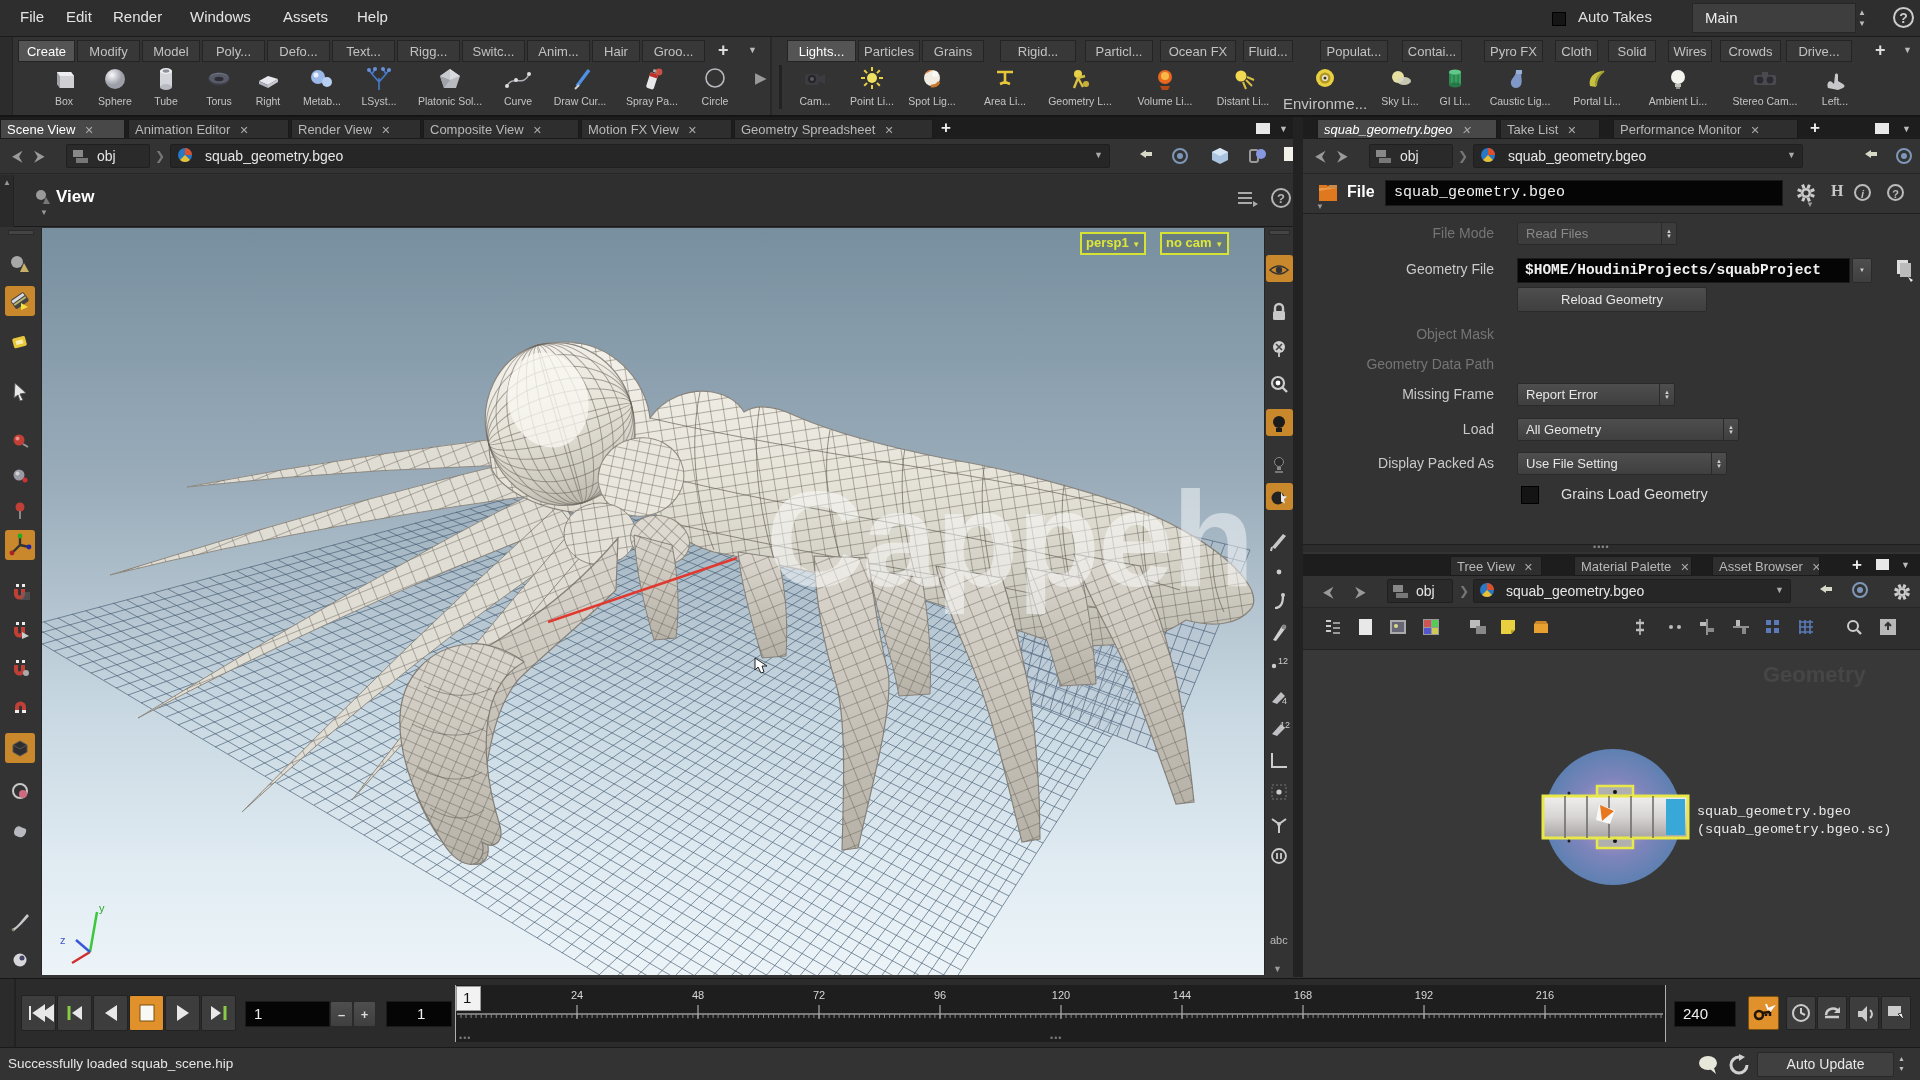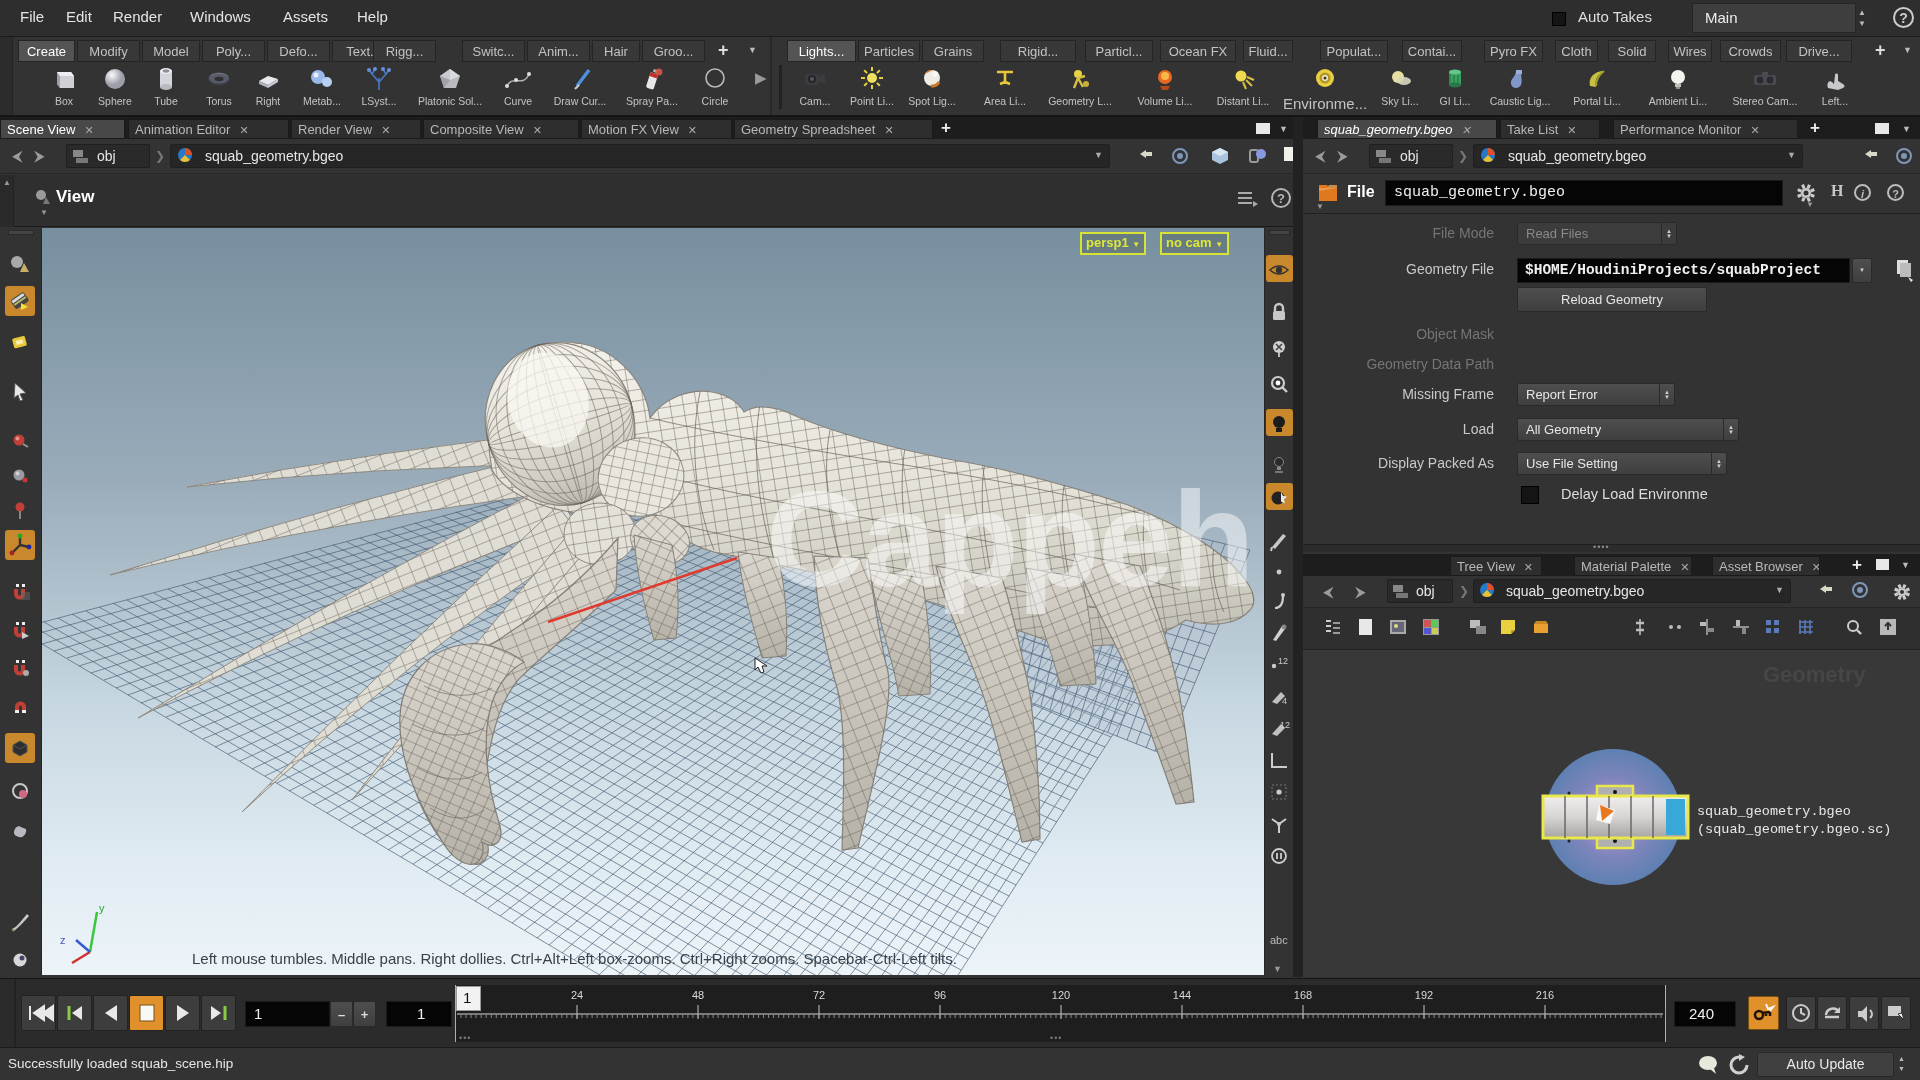--- a/index.html
+++ b/index.html
@@ -38,21 +38,21 @@
 <span class="abs" style="left:1893px;top:7px;width:21px;height:21px;border:2px solid #ccc;border-radius:50%;color:#ccc;font-size:14px;font-weight:bold;text-align:center;line-height:18px">?</span>
 </div>
 <div class="abs" style="left:0;top:37px;width:1920px;height:78px;background:#333">
 <div class="abs" style="left:0;top:0;width:13px;height:78px;background:#2c2c2c;border-right:1px solid #222"></div>
 <span class="tab sel" style="left:18px;width:57px">Create</span>
 <span class="tab" style="left:77px;width:63px">Modify</span>
 <span class="tab" style="left:142px;width:58px">Model</span>
 <span class="tab" style="left:202px;width:63px">Poly...</span>
 <span class="tab" style="left:267px;width:63px">Defo...</span>
 <span class="tab" style="left:332px;width:63px">Text...</span>
-<span class="tab" style="left:373px;width:63px">Rigg...</span>
+<span class="tab" style="left:397px;width:63px">Rigg...</span>
 <span class="tab" style="left:462px;width:63px">Switc...</span>
 <span class="tab" style="left:527px;width:63px">Anim...</span>
 <span class="tab" style="left:592px;width:48px">Hair</span>
 <span class="tab" style="left:642px;width:63px">Groo...</span>
 <span class="tab sel" style="left:787px;width:69px">Lights...</span>
 <span class="tab" style="left:858px;width:62px">Particles</span>
 <span class="tab" style="left:922px;width:62px">Grains</span>
 <span class="tab" style="left:1000px;width:76px">Rigid...</span>
 <span class="tab" style="left:1085px;width:68px">Particl...</span>
 <span class="tab" style="left:1160px;width:76px">Ocean FX</span>
@@ -621,21 +621,20 @@
           <path d="M90 952 L72 963" stroke="#d03030"></path>
           <path d="M90 952 L76 940" stroke="#3858d8"></path>
         </g>
         <text x="60" y="944" font-size="11" fill="#4858c8" font-family="Liberation Sans">z</text>
         <text x="99" y="912" font-size="11" fill="#2aa82a" font-family="Liberation Sans">y</text>
         <path d="M755 658 l0 12 l3 -3 l3 6 l3 -1 l-2 -6 l5 0 Z" fill="#fff" stroke="#222" stroke-width="1"></path>
       </g>
     </svg>
 <div class="abs" style="left:1038px;top:4px;border:2px solid #d6e234;background:rgba(50,60,40,.25);color:#dce63c;font-size:13px;font-weight:bold;padding:1px 4px;height:23px">persp1 <span style="font-size:8px">▼</span></div>
 <div class="abs" style="left:1118px;top:4px;border:2px solid #d6e234;background:rgba(50,60,40,.25);color:#dce63c;font-size:13px;font-weight:bold;padding:1px 4px;height:23px">no cam <span style="font-size:8px">▼</span></div>
-<div class="abs" style="left:150px;top:722px;font-size:15px;color:#39414b">Left mouse tumbles. Middle pans. Right dollies. Ctrl+Alt+Left box-zooms. Ctrl+Right zooms. Spacebar-Ctrl-Left tilts.</div>
 </div>
 <div class="abs" style="left:1293px;top:117px;width:10px;height:860px;background:#222"></div>
 <div class="abs" style="left:1303px;top:174px;width:617px;height:378px;background:#333">
 <svg class="ic" style="left:14px;top:8px" width="24" height="22">
       <path d="M2 3 h8 l2 3 h8 v13 h-18 Z" fill="#e07820"></path>
       <path d="M2 6 l8 0 l2 -3 l8 0 l0 3 l-18 3Z" fill="#f0a050" opacity="0.8"></path>
     </svg>
 <span class="abs" style="left:13px;top:28px;font-size:8px;color:#999">▼</span>
 <span class="abs" style="left:44px;top:9px;font-size:16px;font-weight:bold;color:#fff">File</span>
 <span class="blk" style="left:82px;top:6px;width:398px;height:26px;font-size:15px;padding:3px 0 0 8px;font-family:'Liberation Mono',monospace">squab_geometry.bgeo</span>
@@ -687,21 +686,21 @@
 <div class="ddb" style="left:214px;top:244px;width:222px;height:23px;">
       <span style="padding-left:8px;color:#e6e6e6;flex:1">All Geometry</span>
       <span class="sp">▲<br>▼</span>
     </div>
 <div class="lbl" style="left:0;top:281px;width:191px">Display Packed As</div>
 <div class="ddb" style="left:214px;top:278px;width:210px;height:23px;">
       <span style="padding-left:8px;color:#e6e6e6;flex:1">Use File Setting</span>
       <span class="sp">▲<br>▼</span>
     </div>
 <span class="abs" style="left:218px;top:312px;width:18px;height:18px;background:#141414;border:1px solid #000"></span>
-<span class="abs" style="left:258px;top:312px;font-size:14.5px;color:#dcdcdc">Delay Load Environme</span>
+<span class="abs" style="left:258px;top:312px;font-size:14.5px;color:#dcdcdc">Grains Load Geometry</span>
 <div class="abs" style="left:0;top:370px;width:617px;height:8px;background:#2c2c2c;border-top:1px solid #1e1e1e">
       <span class="abs" style="left:290px;top:-3px;color:#888;font-size:9px;letter-spacing:1px">••••</span>
     </div>
 </div>
 <div class="abs" style="left:1303px;top:554px;width:617px;height:423px;background:#333">
 <div class="abs" style="left:0;top:0;width:617px;height:22px;background:#1d1d1d">
 <span class="ptab sel" style="left:14px;width:108px;font-style:italic;margin-top:36px;">/obj/squab_ge...</span>
 <span class="ptab" style="left:147px;width:92px;">Tree View<span class="x">✕</span></span>
 <span class="ptab" style="left:271px;width:118px;">Material Palette<span class="x">✕</span></span>
 <span class="ptab" style="left:409px;width:108px;">Asset Browser<span class="x">✕</span></span>
@@ -899,21 +898,21 @@
       <text x="485" y="14" font-size="11" fill="#d8d8d8" text-anchor="middle" font-family="Liberation Sans">96</text>
       <text x="606" y="14" font-size="11" fill="#d8d8d8" text-anchor="middle" font-family="Liberation Sans">120</text>
       <text x="727" y="14" font-size="11" fill="#d8d8d8" text-anchor="middle" font-family="Liberation Sans">144</text>
       <text x="848" y="14" font-size="11" fill="#d8d8d8" text-anchor="middle" font-family="Liberation Sans">168</text>
       <text x="969" y="14" font-size="11" fill="#d8d8d8" text-anchor="middle" font-family="Liberation Sans">192</text>
       <text x="1090" y="14" font-size="11" fill="#d8d8d8" text-anchor="middle" font-family="Liberation Sans">216</text>
     </svg>
 <div class="abs" style="left:456px;top:7px;width:25px;height:25px;background:#f2f2f2;border:1px solid #999;color:#111;font-size:15px;padding:2px 0 0 6px">1</div>
 <span class="abs" style="left:459px;top:54px;color:#777;font-size:9px;letter-spacing:1px">•••</span>
 <span class="abs" style="left:1050px;top:54px;color:#777;font-size:9px;letter-spacing:1px">•••</span>
-<span class="blk" style="left:1674px;top:22px;width:62px;height:26px;font-size:15px;padding:3px 0 0 14px">240</span>
+<span class="blk" style="left:1674px;top:22px;width:62px;height:26px;font-size:15px;padding:3px 0 0 8px">240</span>
 <div class="abs" style="left:1748px;top:17px;width:31px;height:34px;background:#e0912c;border:1px solid #7a5010;border-radius:2px"></div>
 <svg class="ic" style="left:1751px;top:22px" width="26" height="24">
       <circle cx="8" cy="14" r="4" fill="none" stroke="#201505" stroke-width="2.5"></circle>
       <path d="M11 12 l8 -1 M15 11 v4 M19 11 v4" stroke="#201505" stroke-width="2.5"></path>
       <path d="M15 3 l2 5 l5 -2 l-3 4" stroke="#f8f8f8" stroke-width="2" fill="#f8f8f8"></path>
     </svg>
 <div class="abs" style="left:1786px;top:17px;width:30px;height:34px;background:#3d3d3d;border:1px solid #222;border-radius:2px"></div>
 <div class="abs" style="left:1817px;top:17px;width:30px;height:34px;background:#3d3d3d;border:1px solid #222;border-radius:2px"></div>
 <div class="abs" style="left:1849px;top:17px;width:30px;height:34px;background:#3d3d3d;border:1px solid #222;border-radius:2px"></div>
 <div class="abs" style="left:1881px;top:17px;width:30px;height:34px;background:#3d3d3d;border:1px solid #222;border-radius:2px"></div>

